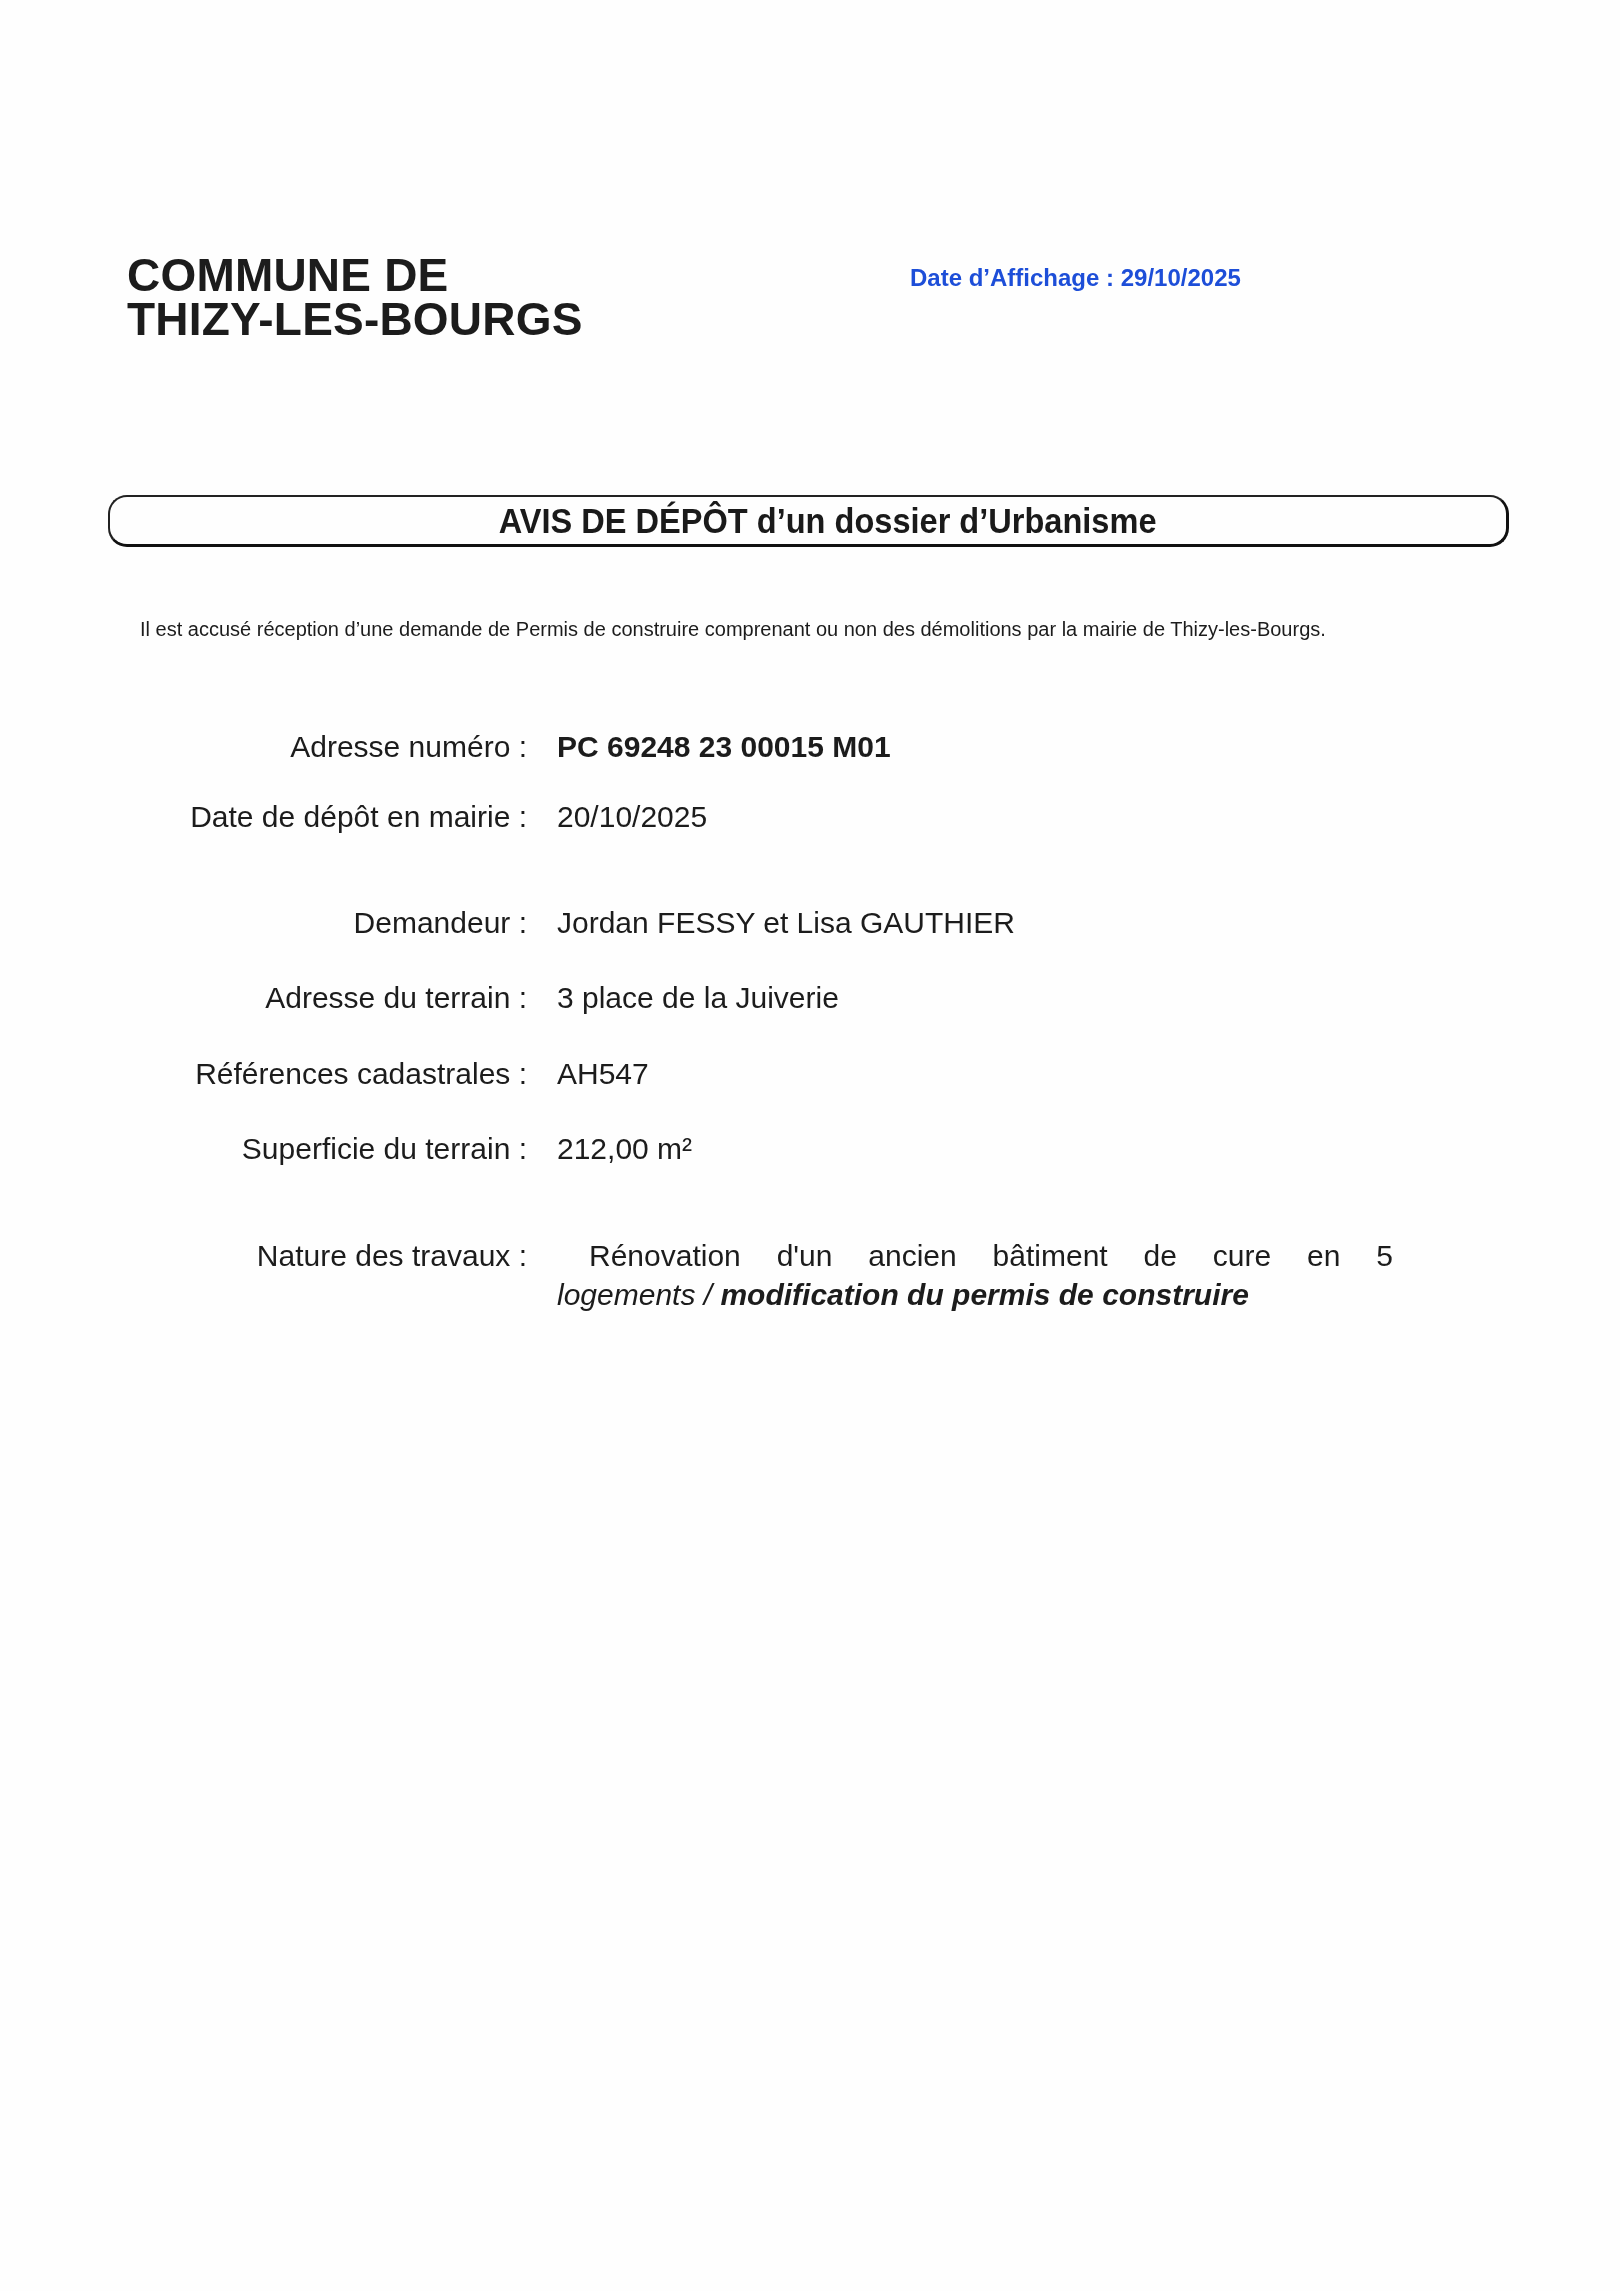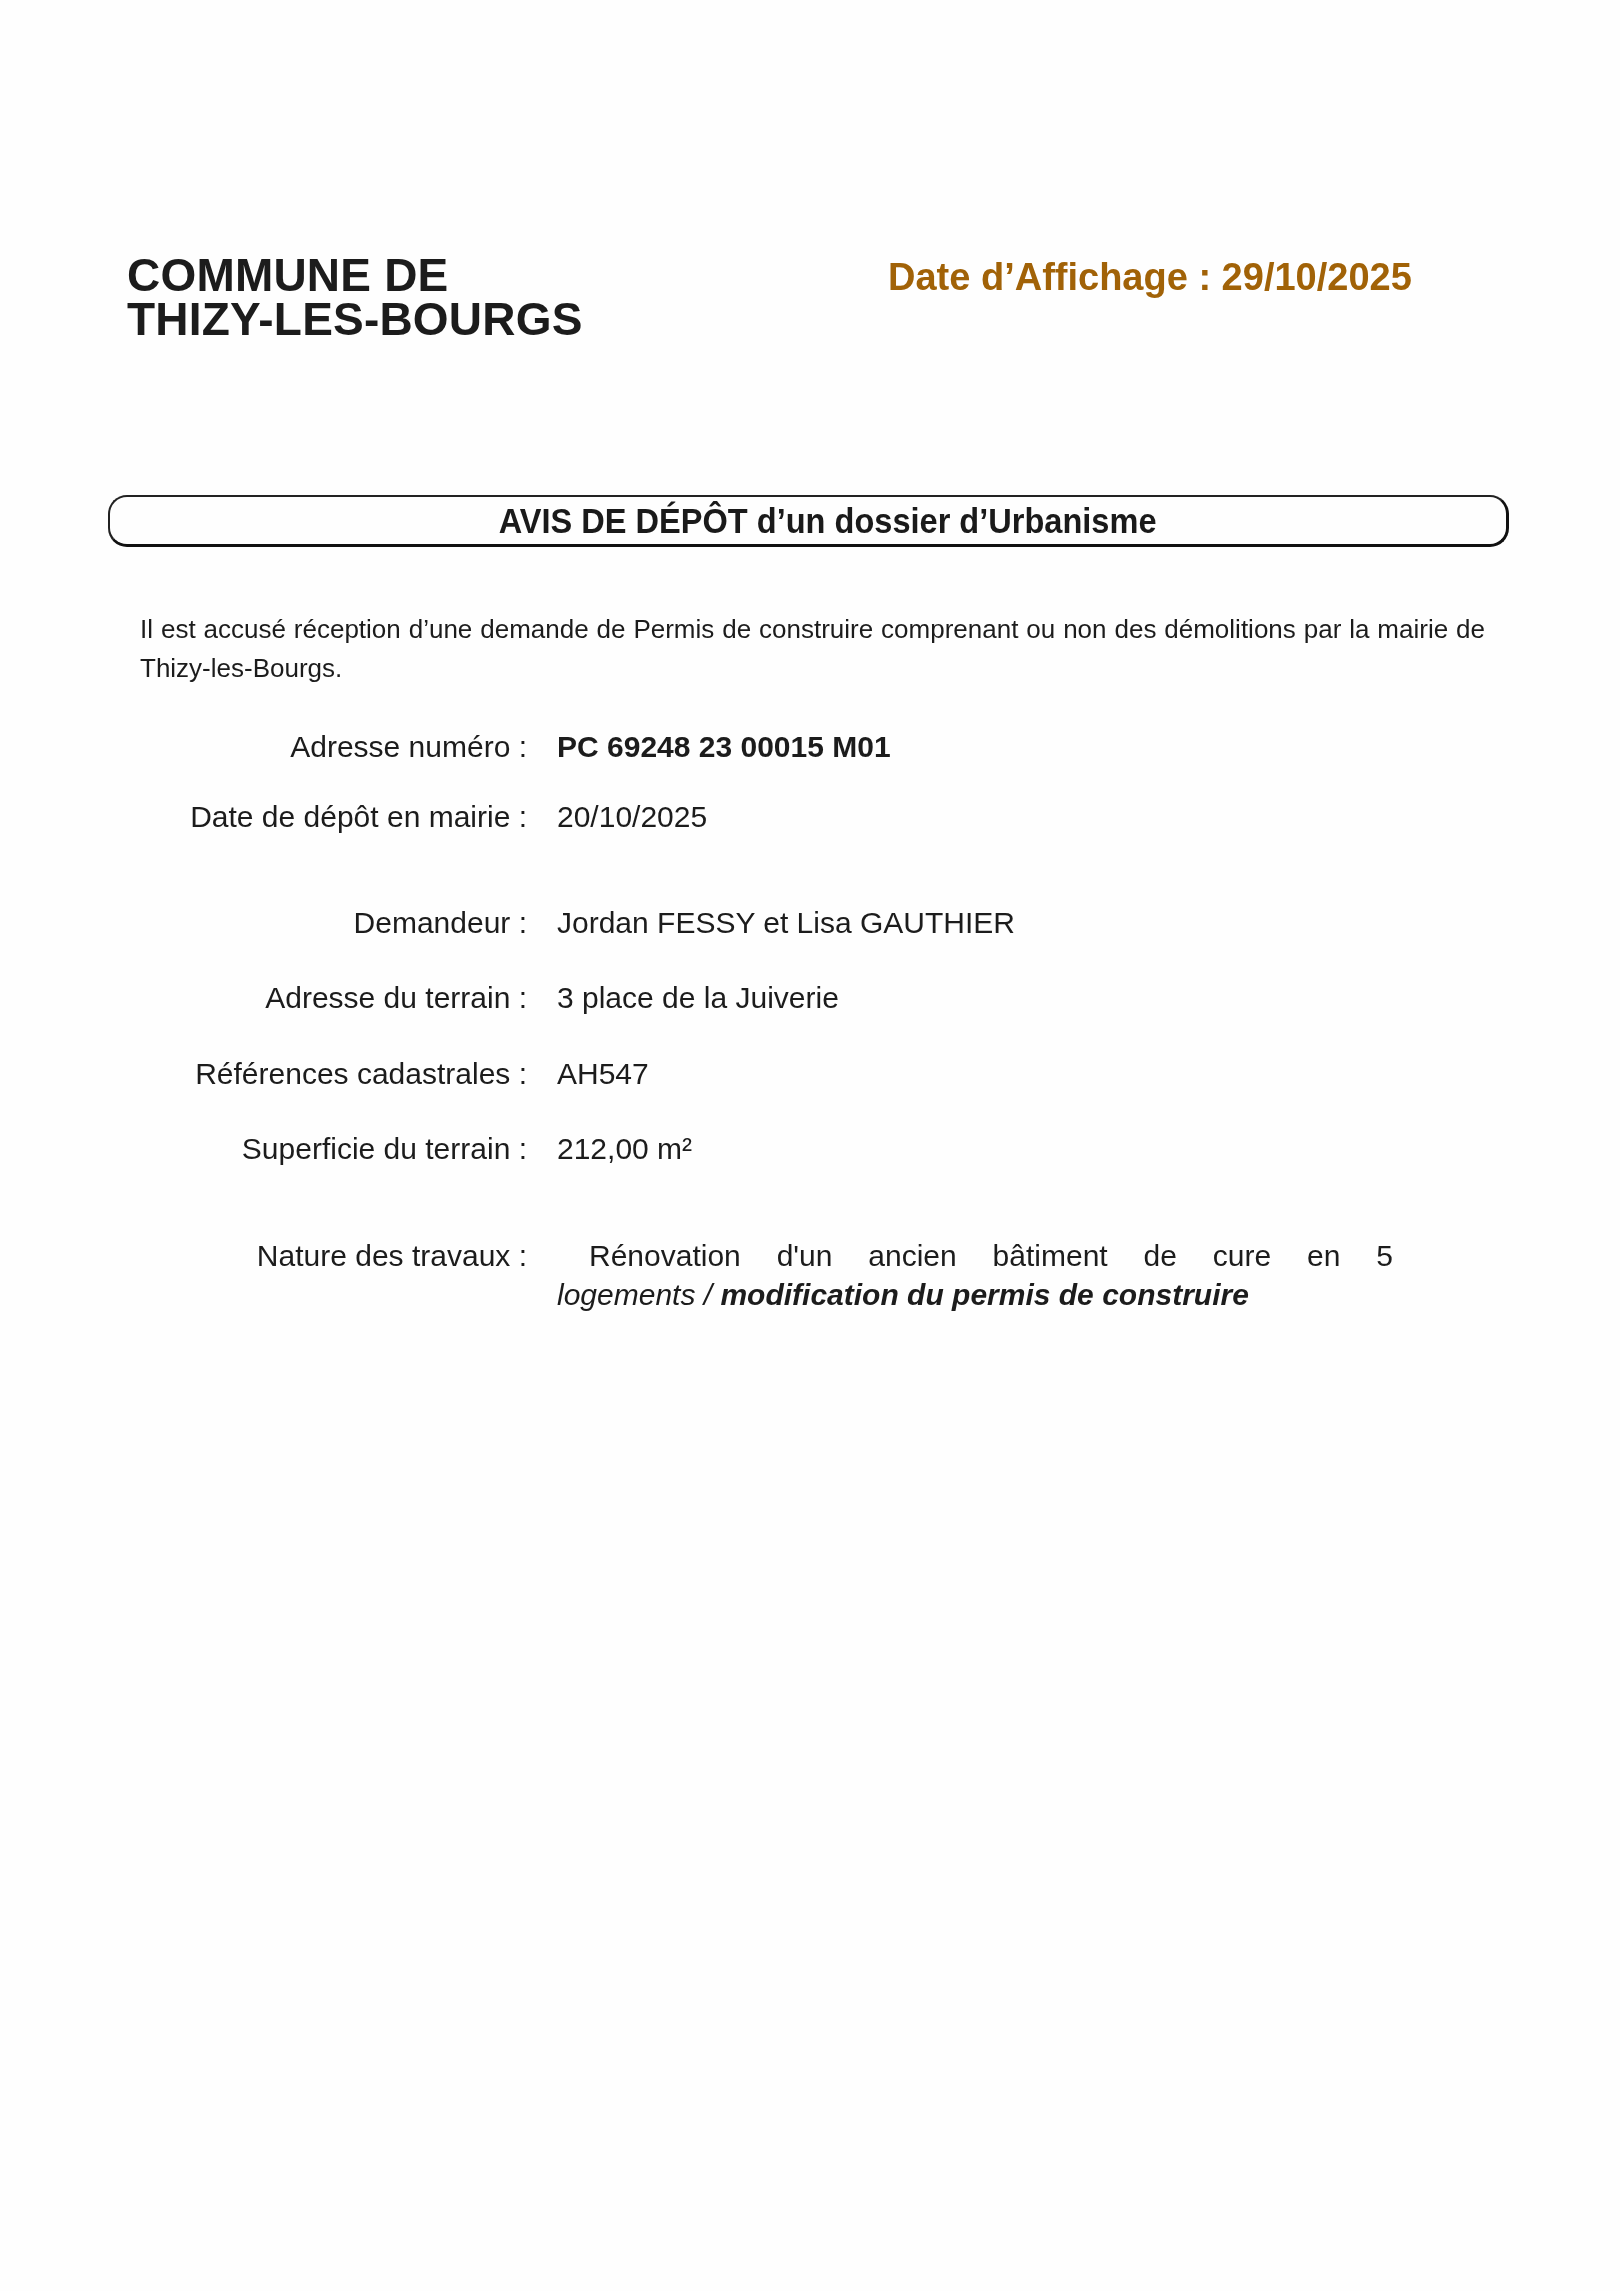--- a/index.html
+++ b/index.html
@@ -27,26 +27,26 @@
       top: 253px;
       font-weight: bold;
       font-size: 46px;
       line-height: 44px;
       color: #1c1c1c;
       letter-spacing: 0.2px;
     }
     .commune div { white-space: nowrap; }
     .affichage {
       position: absolute;
-      left: 888px;
+      left: 910px;
       top: 258px;
       font-weight: bold;
-      font-size: 38px;
+      font-size: 24px;
       line-height: 39px;
-      color: #a16207;
+      color: #1d4ed8;
       white-space: nowrap;
     }
     .title-box {
       position: absolute;
       left: 108px;
       top: 495px;
       width: 1396px;
       height: 47px;
       border-top: 2px solid #222;
       border-left: 2px solid #222;
@@ -64,21 +64,21 @@
       color: #1a1a1a;
       white-space: nowrap;
       transform: scaleX(0.93);
       margin-left: 39px;
     }
     .intro {
       position: absolute;
       left: 140px;
       top: 610px;
       width: 1345px;
-      font-size: 26px;
+      font-size: 20px;
       line-height: 39px;
       text-align: justify;
       color: #1c1c1c;
     }
     .field-row {
       position: absolute;
       left: 0;
       width: 1620px;
       font-size: 30px;
       line-height: 39px;

